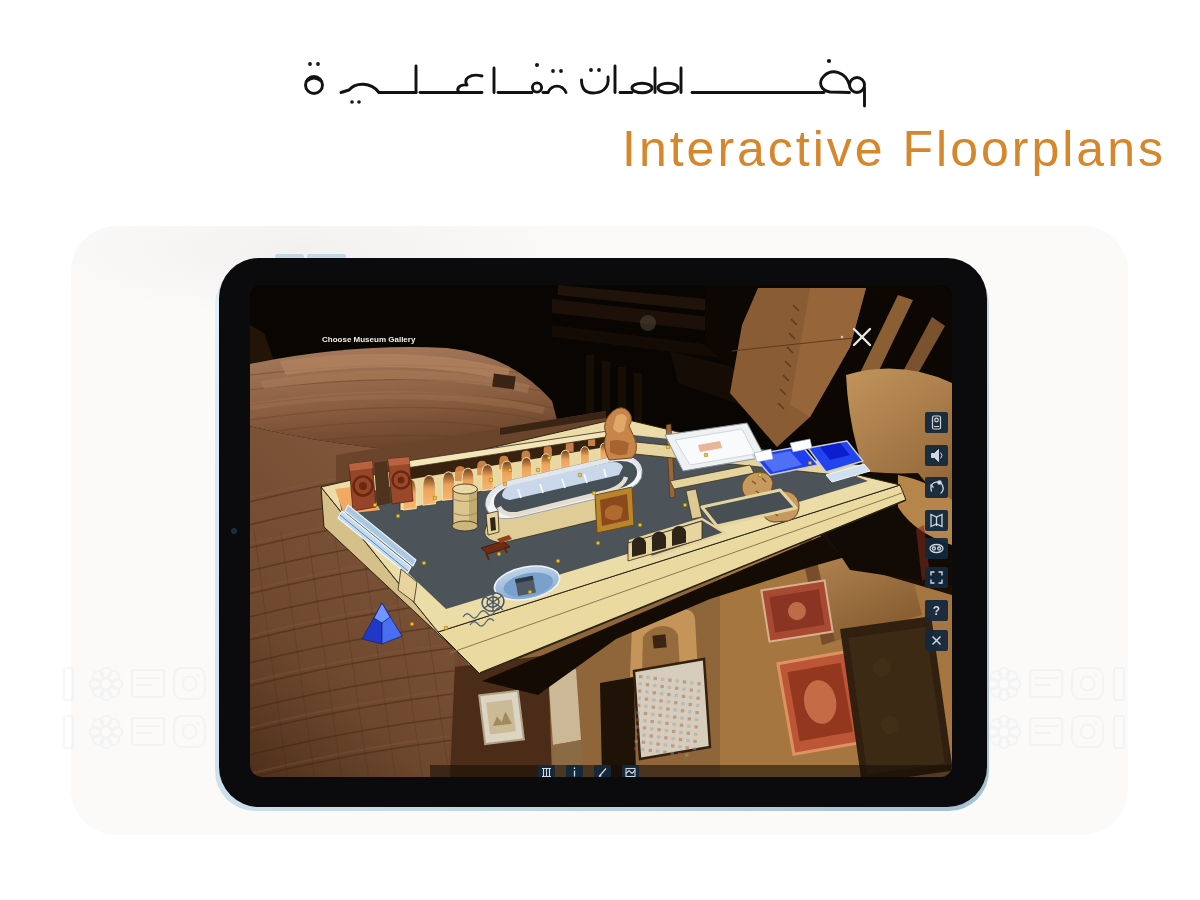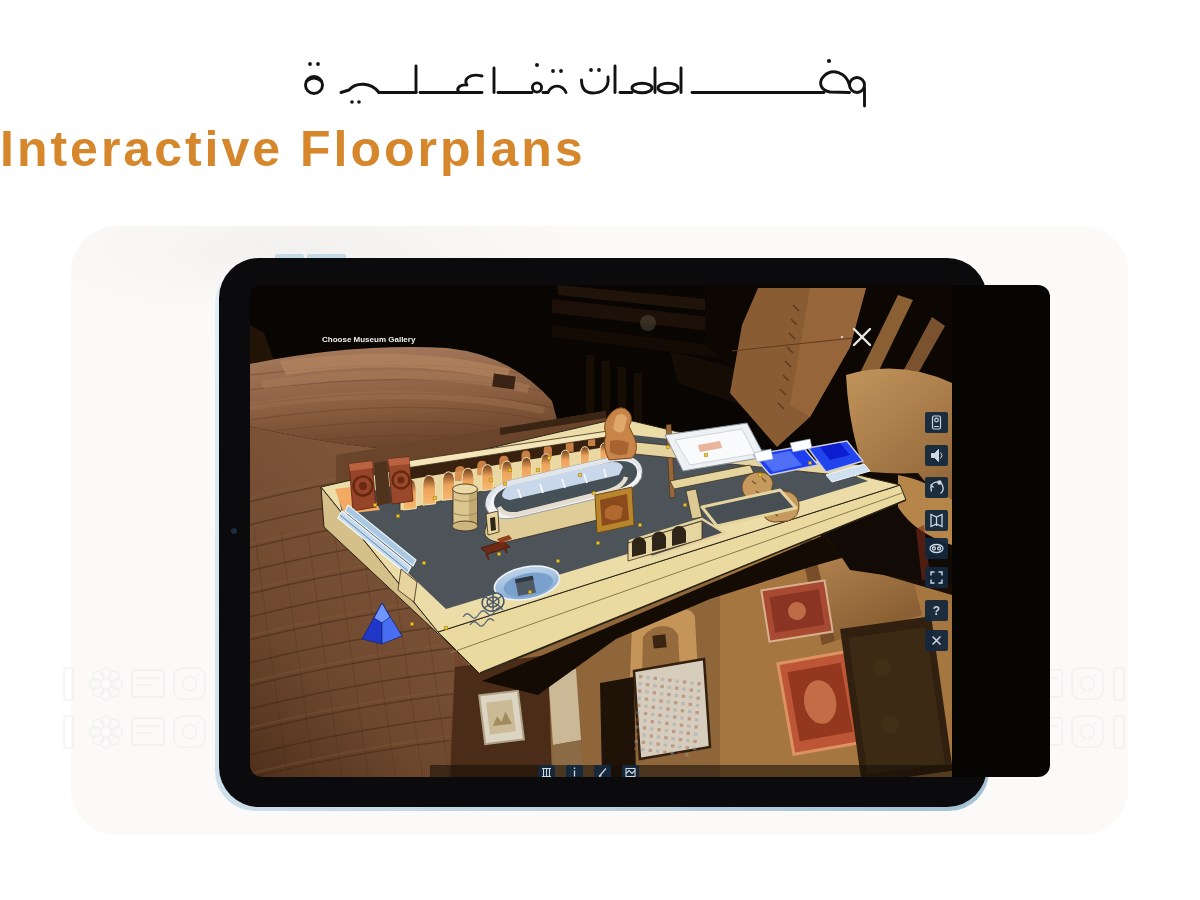--- a/index.html
+++ b/index.html
@@ -56,21 +56,21 @@
   <circle cx="553" cy="71" r="1.9"></circle>
       <circle cx="561" cy="71" r="1.9"></circle>
   <circle cx="537" cy="65" r="2.0"></circle>
   <circle cx="352" cy="102" r="1.8"></circle>
       <circle cx="359" cy="102" r="1.8"></circle>
   <circle cx="310" cy="64" r="1.9"></circle>
       <circle cx="318" cy="64" r="1.9"></circle>
  </g>
 </svg>
 
-<div class="abs" style="left:0;top:120px;width:1166px;text-align:left;font-size:50px;font-weight:700;color:#d6862b;letter-spacing:3px;">Interactive Floorplans</div>
+<div class="abs" style="left:0;top:120px;width:1166px;text-align:right;font-size:50px;font-weight:400;color:#d6862b;letter-spacing:3px;">Interactive Floorplans</div>
 
 <div class="abs" style="left:71px;top:226px;width:1057px;height:609px;border-radius:46px;
  background:
   radial-gradient(ellipse 380px 90px at 22% 4%, #f3f1f0 0%, rgba(255,255,255,0) 75%),
   #fbfaf9;"></div>
 
 <svg class="abs" style="left:0;top:0" width="1200" height="900" viewBox="0 0 1200 900">
 
  <g opacity="0.32">
       <rect x="64" y="668" width="9" height="32" rx="2" fill="none" stroke="#e4e6e8" stroke-width="2.2"></rect>
@@ -170,21 +170,21 @@
 <div class="abs" style="left:214.5px;top:264px;width:774.5px;height:547px;border-radius:40px;background:linear-gradient(135deg,#e2eff6 0%,#c6dbe8 55%,#a4c1d2 100%);"></div>
 
 <div class="abs" style="left:275px;top:254px;width:29px;height:6px;border-radius:2.5px;background:#c3d9e6;"></div>
 
 <div class="abs" style="left:307px;top:254px;width:39px;height:6px;border-radius:2.5px;background:#c3d9e6;"></div>
 
 <div class="abs" style="left:219px;top:258px;width:768px;height:549px;border-radius:40px;background:#0b0b0d;"></div>
 
 <div class="abs" style="left:231px;top:528px;width:6px;height:6px;border-radius:3px;background:#1b2d3f;"></div>
 
-<div class="abs" style="left:250px;top:285px;width:800px;height:492px;border-radius:12px;overflow:hidden;background:#070503;">
+<div class="abs" style="left:250px;top:285px;width:702px;height:492px;border-radius:12px;overflow:hidden;background:#070503;">
 <svg width="702" height="492" viewBox="0 0 702 492">
  <defs>
   <linearGradient id="archglow" x1="0" y1="1" x2="0" y2="0">
    <stop offset="0" stop-color="#f7b96e"></stop>
           <stop offset="0.55" stop-color="#eda25a"></stop>
           <stop offset="1" stop-color="#6b3d1d"></stop>
   </linearGradient>
   <linearGradient id="domeg" x1="0" y1="0" x2="0.25" y2="1">
    <stop offset="0" stop-color="#a87c5e"></stop>
           <stop offset="0.6" stop-color="#8a5e40"></stop>

